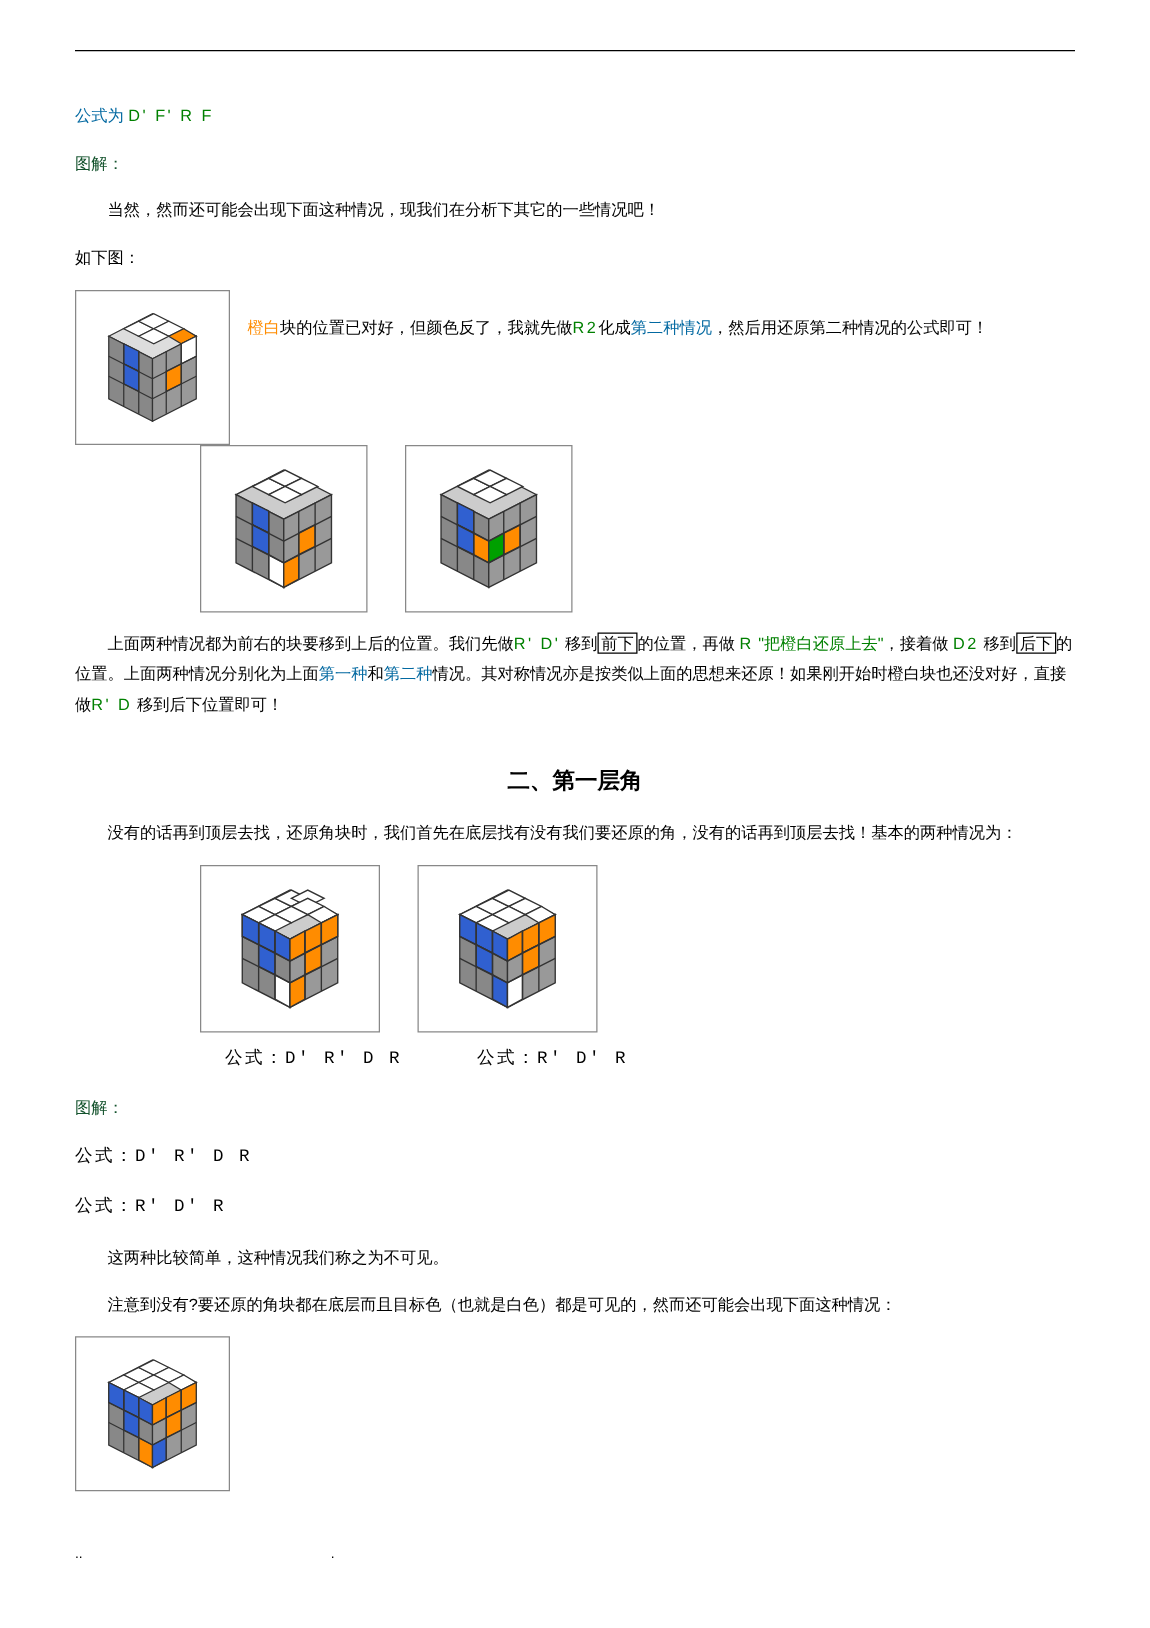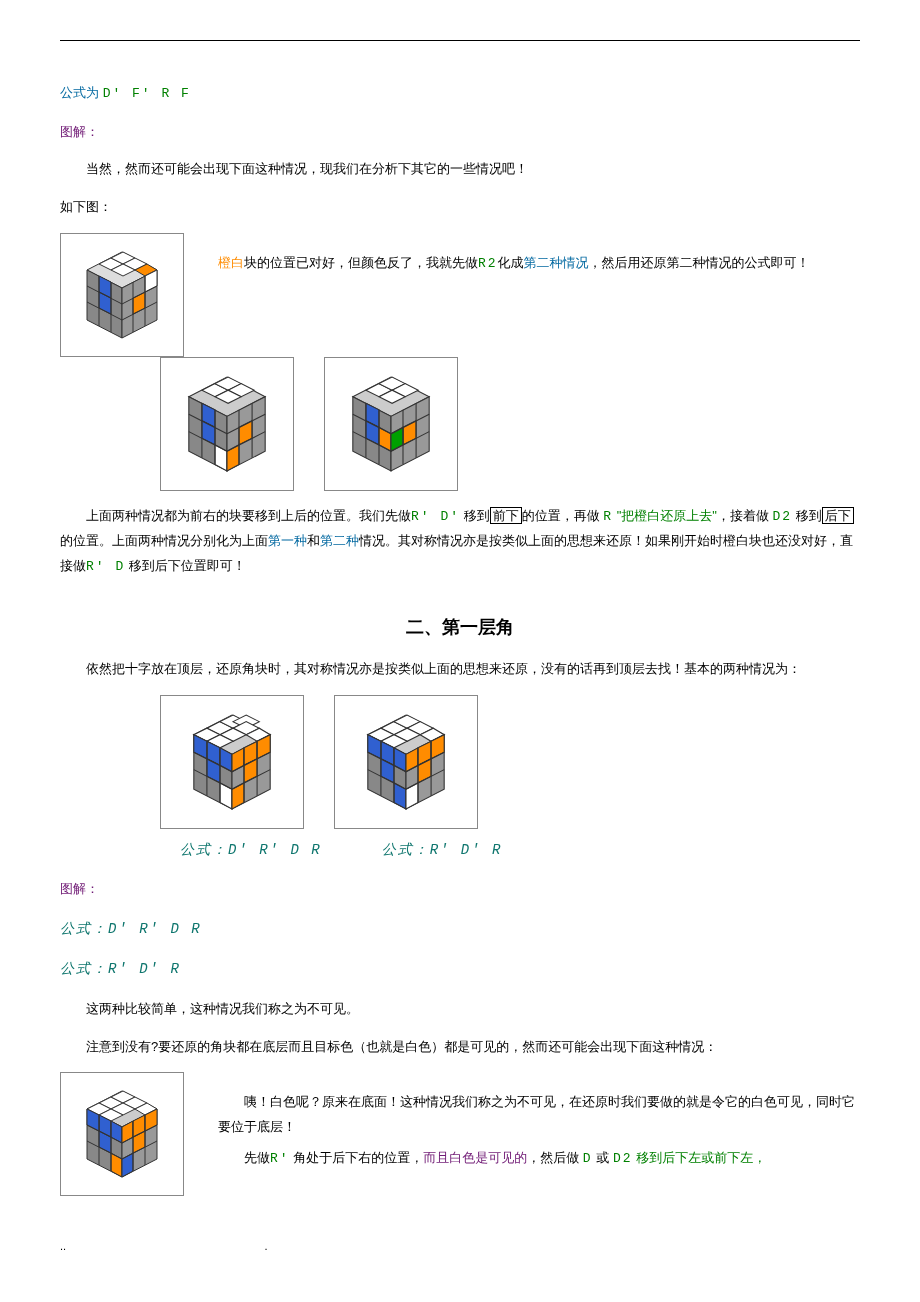--- a/index.html
+++ b/index.html
@@ -29,25 +29,25 @@
     background: #fff;
     padding: 0 4px;
   }
   .dots-bottom {
     margin-top: 40px;
     font-size: 11px;
   }
   .dots-bottom span.left { float: left; }
   .dots-bottom span.mid { display:inline-block; width:50%; text-align:center;}
   .red { color: #0369a1; }
-  .blue { color: #701a75; }
+  .blue { color: #14532d; }
   .green { color: #008000; }
   .orange { color: #ff8c00; }
-  .purple { color: #0f766e; font-style: italic; }
-  .mono { font-family: Liberation Mono, monospace; letter-spacing: 2px; }
+  .purple { color: #000000; }
+  .mono { font-family: Liberation Sans, sans-serif; letter-spacing: 2px; }
   .boxed { border: 1px solid #000; padding: 0 2px; }
   .indent { text-indent: 2em; }
   h2.section {
     font-size: 18px;
     font-weight: bold;
     margin: 30px 0 10px 0;
     text-align: center;
   }
   .cube-box {
     border: 1px solid #888;
@@ -56,21 +56,20 @@
     background: #fff;
   }
   .cube-with-text {
     display: flex;
     align-items: flex-start;
     gap: 14px;
   }
   .side-text {
     flex: 1;
     padding-top: 18px;
-    margin-left: 20px;
   }
   .formula-line {
     font-family: "Courier New", monospace;
     letter-spacing: 2px;
     font-size: 14px;
   }
   .formula-row {
     display: flex;
     gap: 60px;
     margin-left: 120px;
@@ -180,21 +179,21 @@
     </svg>
   </div>
 </div>
 
 <p class="indent">
   <span>上面两种情况都为前右的块要移到上后的位置。我们先做</span><span class="green mono">R'  D'</span><span>  移到</span><span class="boxed">前下</span><span>的位置，再做</span> <span class="green mono">R</span> <span class="green">"把橙白还原上去"</span><span>，接着做</span> <span class="green mono">D2</span> <span>移到</span><span class="boxed">后下</span><span>的位置。上面两种情况分别化为上面</span><span class="red">第一种</span><span>和</span><span class="red">第二种</span><span>情况。其对称情况亦是按类似上面的思想来还原！如果刚开始时橙白块也还没对好，直接做</span><span class="green mono">R'  D</span> <span>移到后下位置即可！</span>
 </p>
 
 <h2 class="section">二、第一层角</h2>
 
-<p class="indent">依然把十字放在顶层，还原角块时，其对称情况亦是按类似上面的思想来还原，没有的话再到顶层去找！基本的两种情况为：</p>
+<p class="indent">没有的话再到顶层去找，还原角块时，我们首先在底层找有没有我们要还原的角，没有的话再到顶层去找！基本的两种情况为：</p>
 
 <div class="cube-pair">
   <div>
     <div class="cube-box">
       <svg class="cube" width="130" height="120" viewBox="0 0 110 110">
         <polygon points="20,30 55,12 90,30 55,48" fill="#ccc" stroke="#333"></polygon>
         <polygon points="32,24 44,18 56,24 44,30" fill="#fff" stroke="#333"></polygon>
         <polygon points="44,18 56,12 68,18 56,24" fill="#fff" stroke="#333"></polygon>
         <polygon points="56,12 68,6 80,12 68,18" fill="#fff" stroke="#333" transform="translate(0,6)"></polygon>
         <polygon points="56,24 68,18 80,24 68,30" fill="#fff" stroke="#333"></polygon>
@@ -307,23 +306,17 @@
       <line x1="20" y1="46" x2="55" y2="64" stroke="#333"></line>
         <line x1="20" y1="62" x2="55" y2="80" stroke="#333"></line>
       <line x1="32" y1="36" x2="32" y2="86" stroke="#333"></line>
         <line x1="44" y1="42" x2="44" y2="92" stroke="#333"></line>
       <line x1="55" y1="64" x2="90" y2="46" stroke="#333"></line>
         <line x1="55" y1="80" x2="90" y2="62" stroke="#333"></line>
       <line x1="66" y1="42" x2="66" y2="92" stroke="#333"></line>
         <line x1="78" y1="36" x2="78" y2="86" stroke="#333"></line>
     </svg>
   </div>
-  <div class="side-text">
-    <p style="text-indent:2em; margin:0 0 6px 0;">咦！白色呢？原来在底面！这种情况我们称之为不可见，在还原时我们要做的就是令它的白色可见，同时它要位于底层！</p>
-    <p style="text-indent:2em; margin:0;">
-      <span>先做</span><span class="green mono">R'</span><span>  角处于后下右的位置，</span><span class="blue">而且白色是可见的</span><span>，然后做</span> <span class="green mono">D</span> <span>或</span> <span class="green mono">D2</span> <span class="green">移到后下左或前下左，</span>
-    </p>
-  </div>
 </div>
 
 <div class="dots-bottom">
   <span class="left">..</span><span class="mid">.</span>
 </div>
 
 </body></html>

